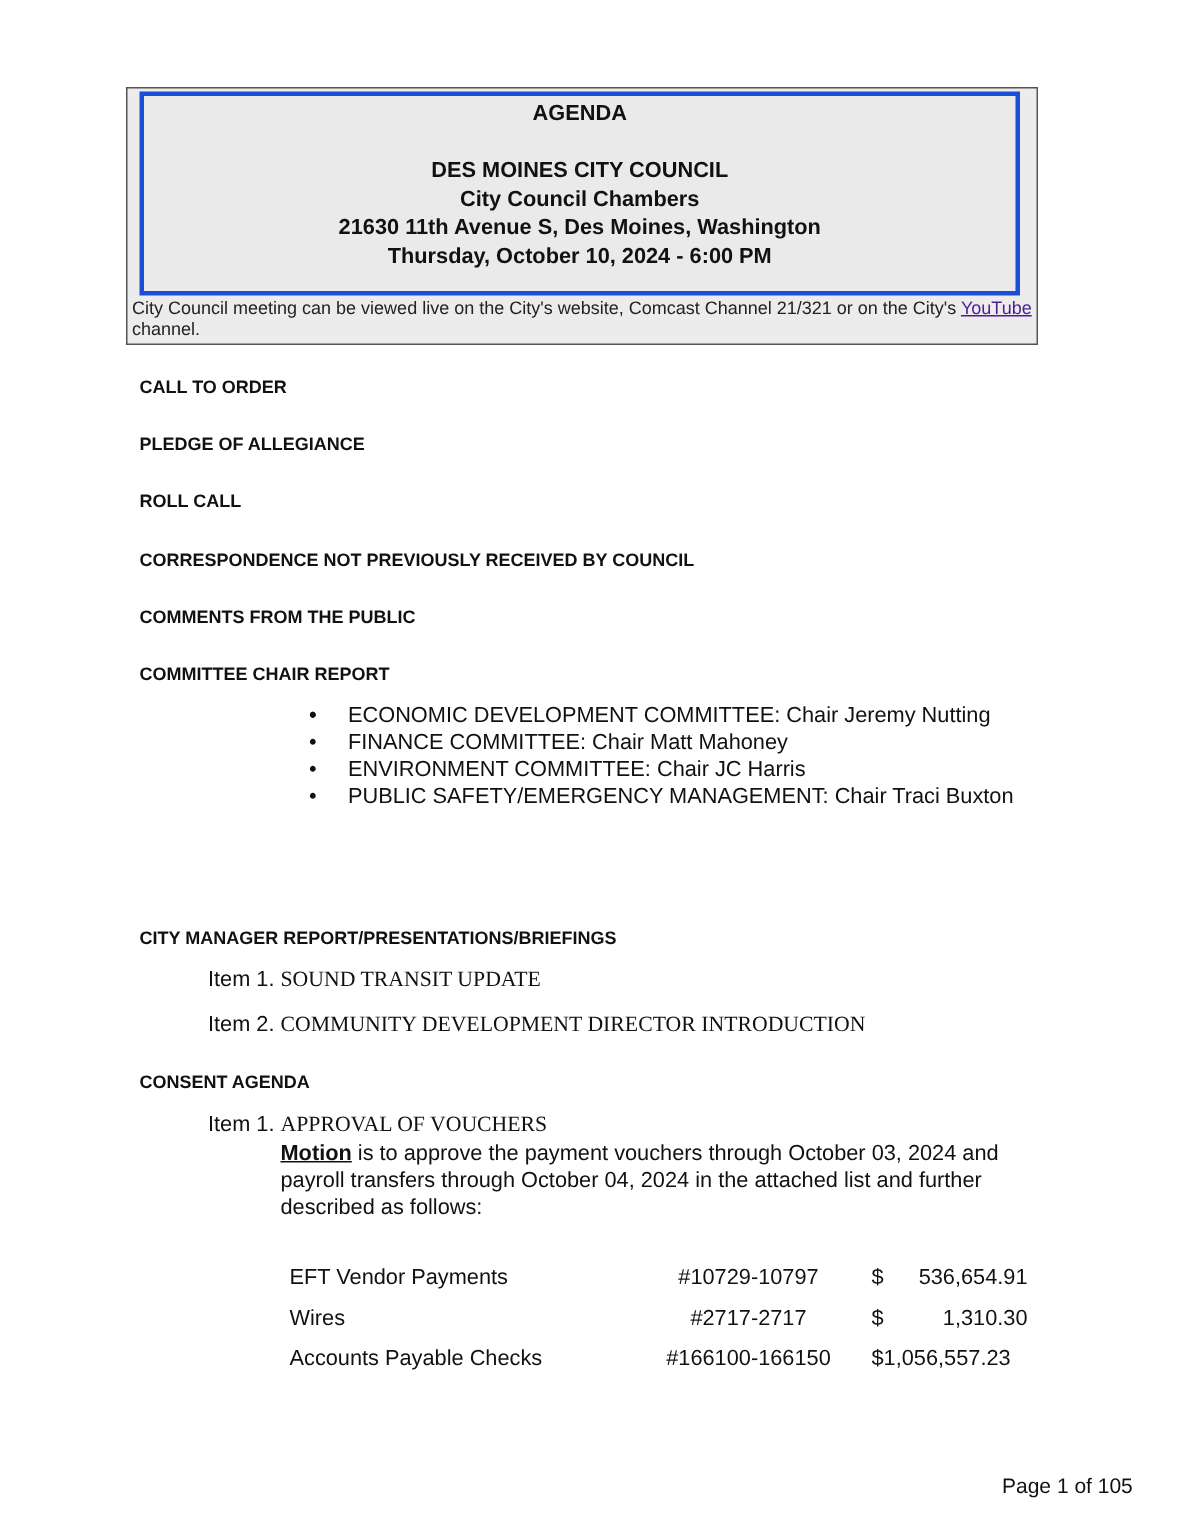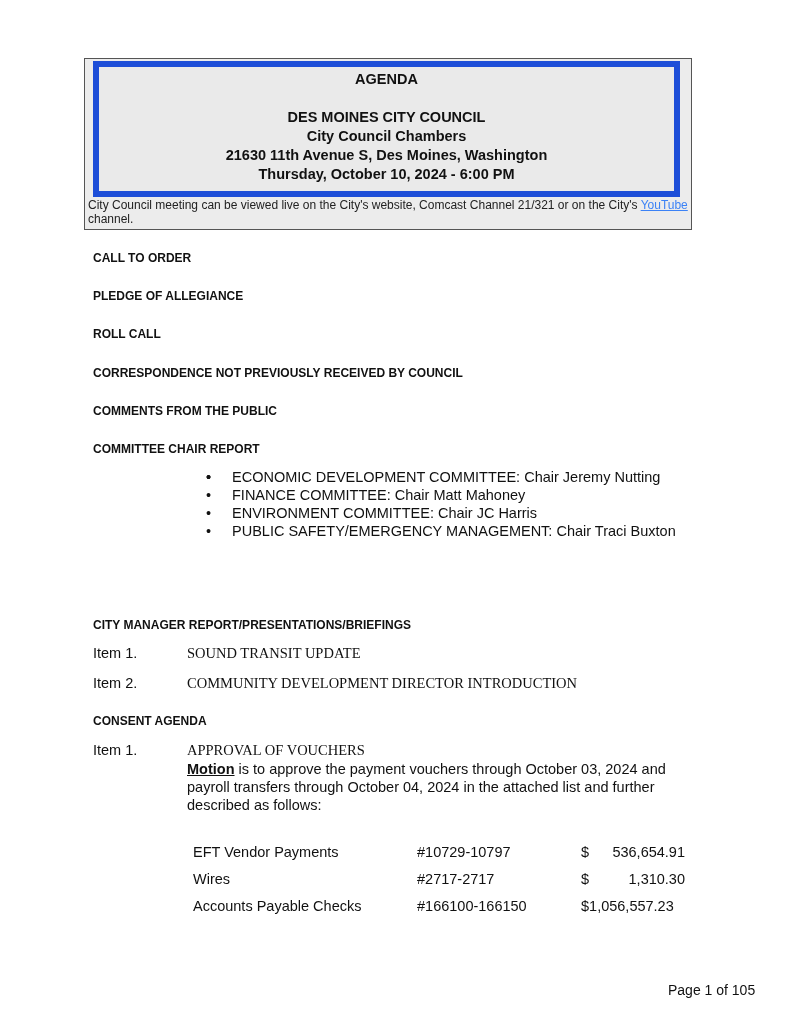--- a/index.html
+++ b/index.html
@@ -1,55 +1,55 @@
 <!DOCTYPE html>
 <html><head>
 <meta charset="utf-8">
 <style>
   html, body { margin:0; padding:0; background:#ffffff; }
   body { width:791px; height:1024px; position:relative; overflow:hidden;
          font-family:"Liberation Sans", sans-serif; color:#111; }
   .hdr-outer { position:absolute; left:84px; top:58px; width:608px; height:172px;
                border:1px solid #555; background:#ececec; box-sizing:border-box; }
   .hdr-inner { position:absolute; left:93px; top:61px; width:587px; height:136px;
-               border:6px solid #1d4ed8; background:#eaeaea; box-sizing:border-box;
+               border:3px solid #1d4ed8; background:#eaeaea; box-sizing:border-box;
                text-align:center; font-weight:bold; font-size:14.5px; line-height:19px; }
   .hdr-inner .l { display:block; }
   .hdr-note { position:absolute; left:88px; top:198px; width:600px; font-size:12px; line-height:14px; color:#222; }
   .hdr-note a { color:#1a44c8; text-decoration:underline; }
   .sec { position:absolute; left:93px; font-weight:bold; font-size:12px; }
   .bullets { position:absolute; left:206px; top:468px; width:470px; font-size:14.5px; line-height:18px; margin:0; padding:0; list-style:none; }
   .bullets li { position:relative; padding-left:26px; }
   .bullets li .dot { position:absolute; left:0; top:0; }
   .item-row { position:absolute; left:93px; font-size:14.5px; }
-  .item-row .num { position:absolute; left:0; width:90px; }
+  .item-row .num { position:absolute; left:0; width:90px;text-align:right; }
   .item-row .title { position:absolute; left:94px; white-space:nowrap;font-family:Liberation Serif, serif; }
   .motion { position:absolute; left:187px; top:760px; width:490px; font-size:14.5px; line-height:18px; }
   .motion b { text-decoration:underline; }
   .vtable { position:absolute; left:193px; top:834px; font-size:14.5px; border-collapse:collapse; }
   .vtable td { padding:0; line-height:17px; vertical-align:middle; }
   .vtable td.c1 { width:164px; }
-  .vtable td.c2 { width:164px; }
+  .vtable td.c2 { width:164px;text-align:center; }
   .vtable td.c3 { width:104px; }
   .amt { display:flex; justify-content:space-between; }
   .page-footer { position:absolute; left:668px; top:982px; font-size:14px; }
 </style>
 </head>
 <body>
 
 <div class="hdr-outer"></div>
 <div class="hdr-inner">
   <span class="l" style="margin-top:3px">AGENDA</span>
   <span class="l" style="height:19px"></span>
   <span class="l">DES MOINES CITY COUNCIL</span>
   <span class="l">City Council Chambers</span>
   <span class="l">21630 11th Avenue S, Des Moines, Washington</span>
   <span class="l">Thursday, October 10, 2024 - 6:00 PM</span>
 </div>
-<div class="hdr-note"><span>City Council meeting can be viewed live on the City's website, Comcast Channel 21/321 or on the City's </span><a style="color: #3b82f6;">YouTube</a><span> channel.</span></div>
+<div class="hdr-note"><span>City Council meeting can be viewed live on the City's website, Comcast Channel 21/321 or on the City's </span><a style="color: #4c1d95;">YouTube</a><span> channel.</span></div>
 
 <div class="sec" style="top:251px">CALL TO ORDER</div>
 <div class="sec" style="top:289px">PLEDGE OF ALLEGIANCE</div>
 <div class="sec" style="top:327px">ROLL CALL</div>
 <div class="sec" style="top:366px">CORRESPONDENCE NOT PREVIOUSLY RECEIVED BY COUNCIL</div>
 <div class="sec" style="top:404px">COMMENTS FROM THE PUBLIC</div>
 <div class="sec" style="top:442px">COMMITTEE CHAIR REPORT</div>
 
 <ul class="bullets">
   <li><span class="dot">•</span></li>

